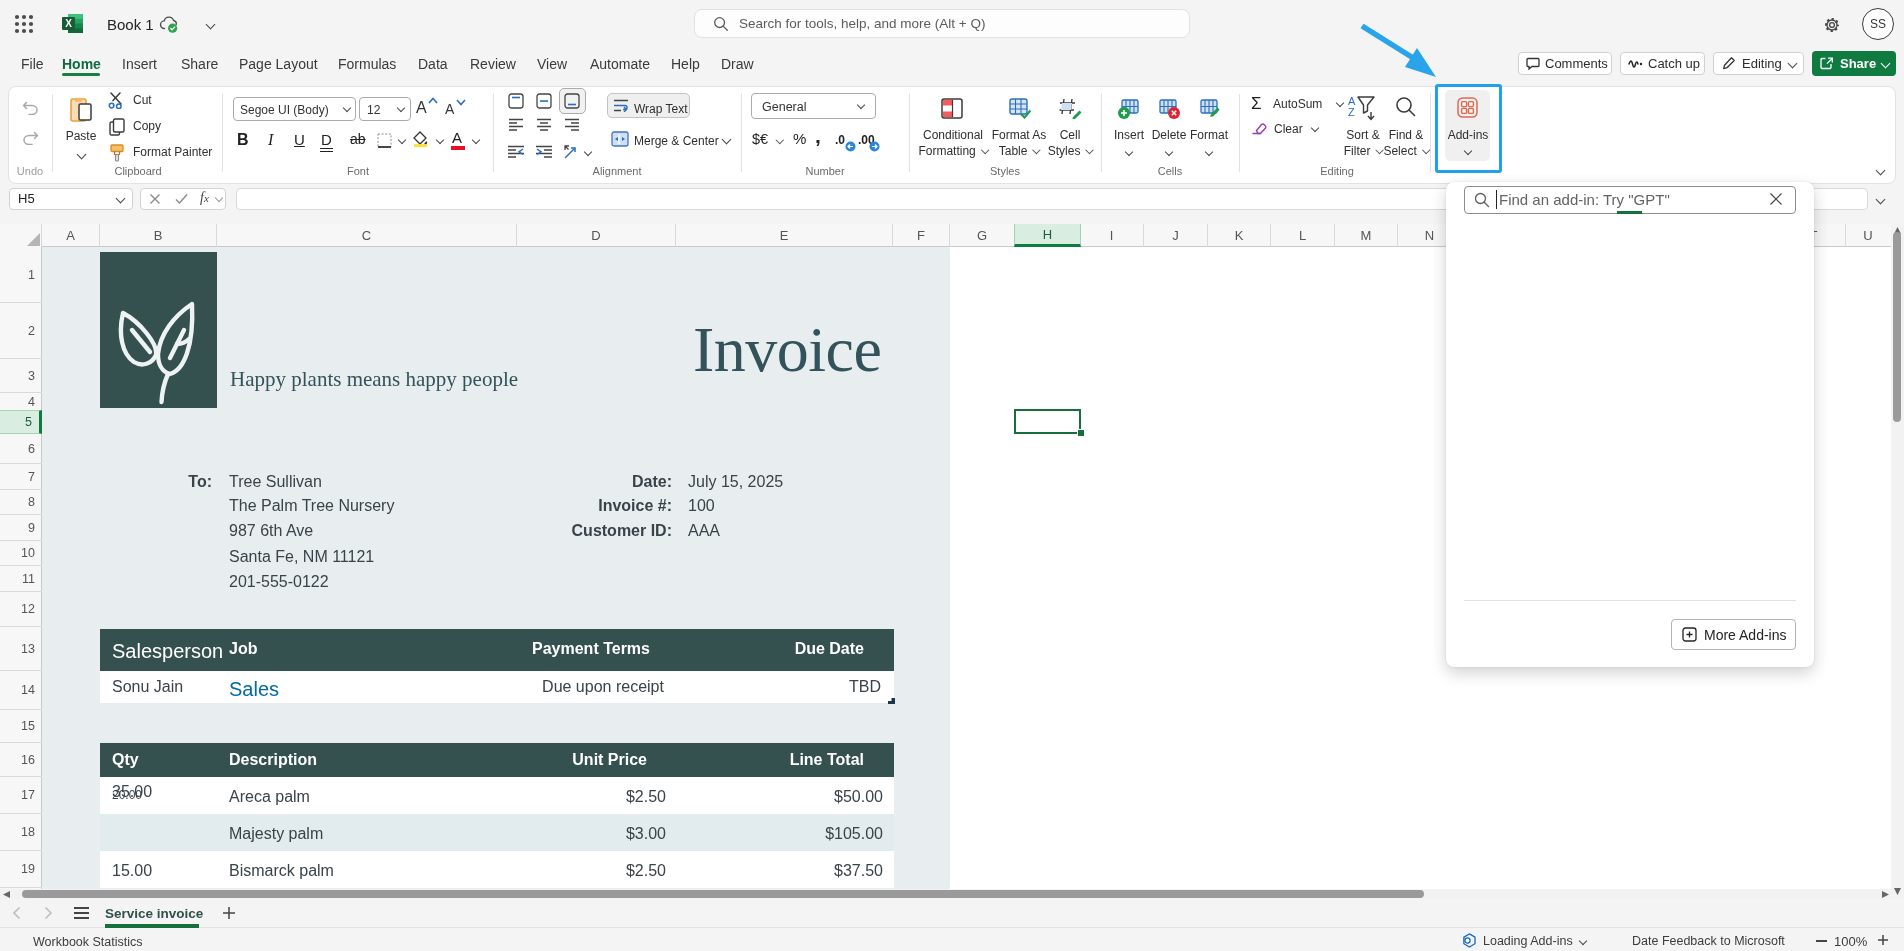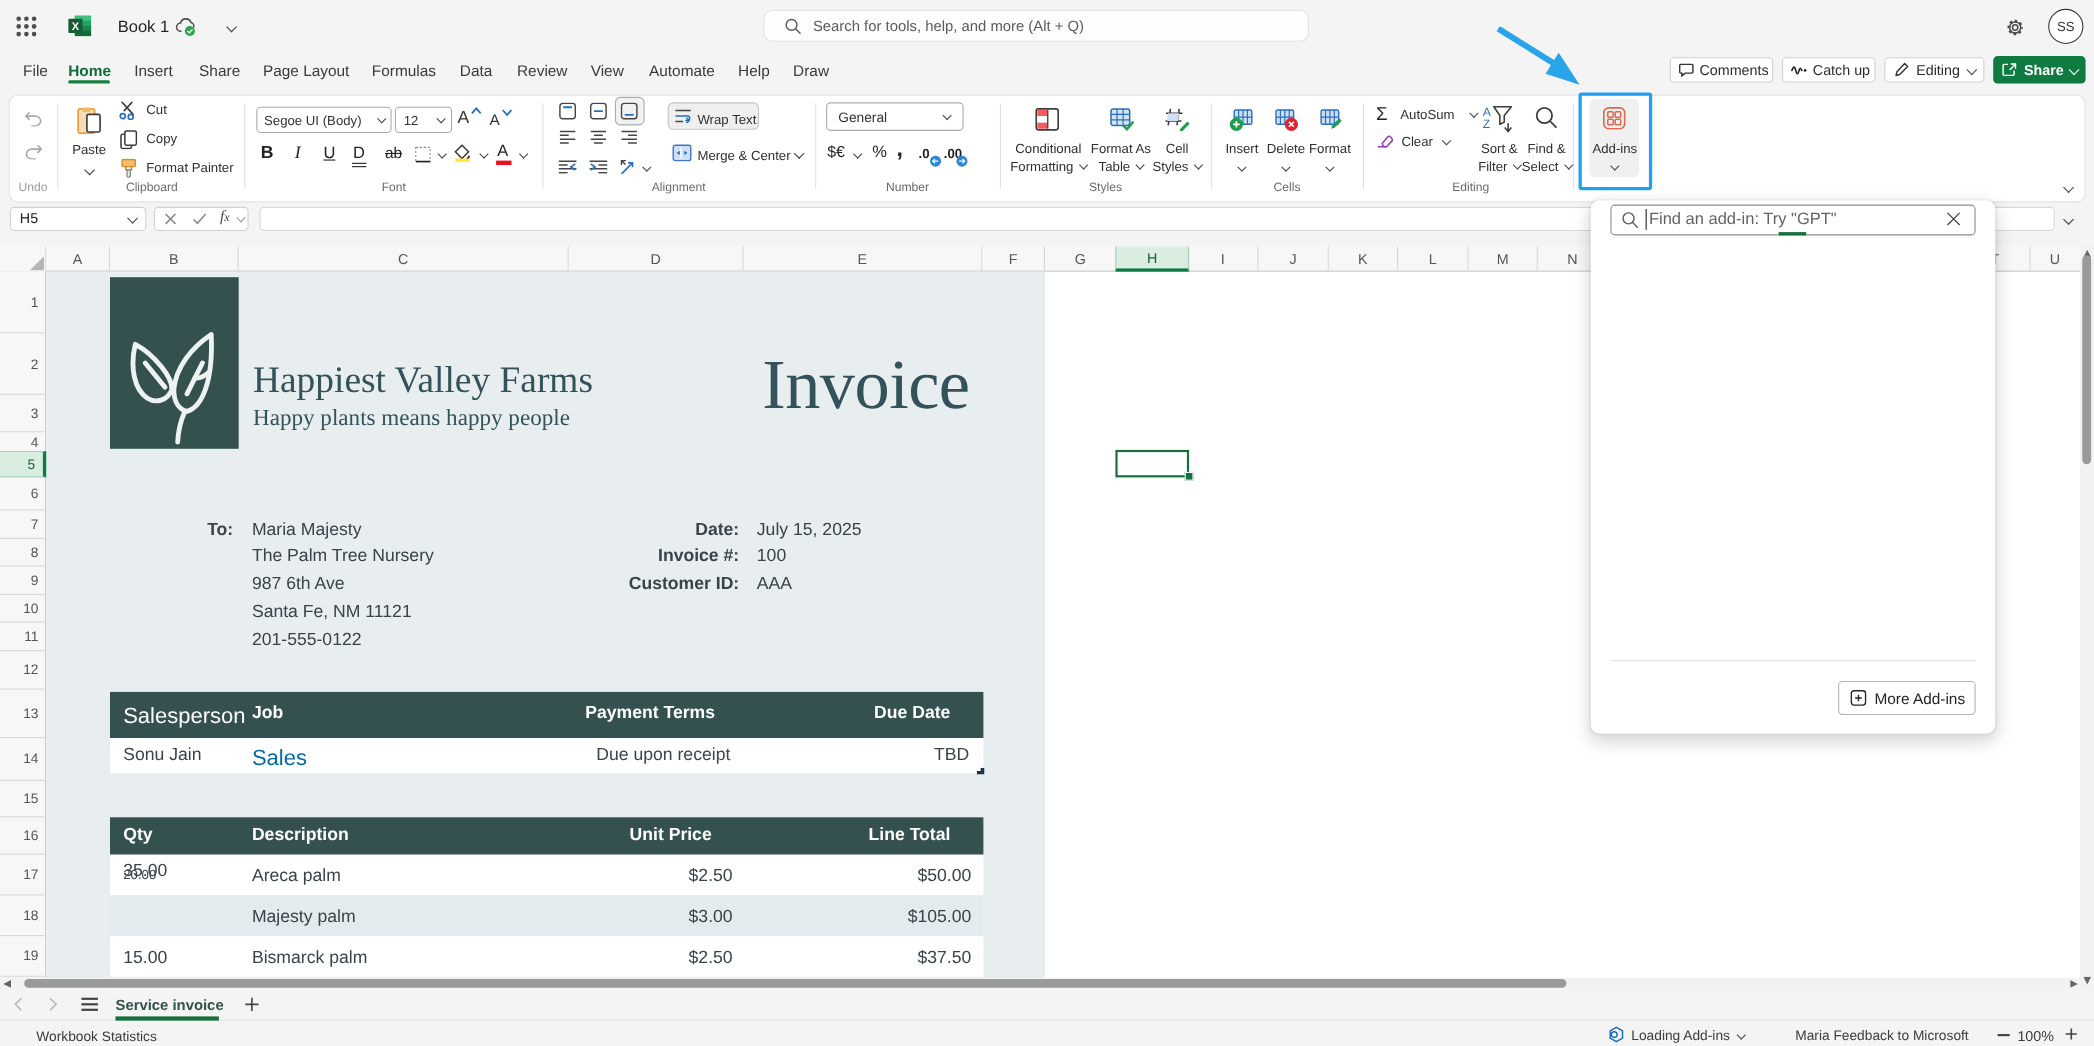--- a/index.html
+++ b/index.html
@@ -423,26 +423,25 @@
 <svg class="a" style="left:118px;top:296px" width="82" height="110" viewBox="0 0 82 110">
 <g fill="none" stroke="#edf2f2" stroke-width="4.4" stroke-linecap="round" stroke-linejoin="round">
 <path d="M5 17 C 0 38, 4 58, 16 66 C 24 71, 34 68, 38 59 C 40 48, 22 26, 5 17 Z"></path>
 <path d="M14 34 L32 56"></path>
 <path d="M74 8 C 56 20, 42 38, 40 58 C 40 68, 44 76, 52 78 C 66 74, 76 50, 74 8 Z"></path>
 <path d="M52 62 L66 34"></path>
 <path d="M59 48 C 64 48, 68 46, 71 43"></path>
 <path d="M50 78 C 46 87, 44 95, 43.5 106"></path>
 </g>
     </svg>
-<div class="t" style="left:230px;top:327px;font-family:'Liberation Serif',serif;font-size:34px;color:#33525a">Happiest Valley Farms</div>
 <div class="t" style="left:230px;top:367px;font-family:'Liberation Serif',serif;font-size:21px;color:#33525a">Happy plants means happy people</div>
 <div class="t" style="left:693px;top:313px;font-family:Liberation Serif, serif;font-size:64px;letter-spacing:-0.5px;color:#33525a">Invoice</div>
 
 <div class="t r" style="left:212px;top:473px;font-size:16px;font-weight:bold;color:#394349">To:</div>
-<div class="t" style="left:229px;top:473px;font-size:16px;color:#394349">Maria Majesty</div>
+<div class="t" style="left:229px;top:473px;font-size:16px;color:#394349">Tree Sullivan</div>
 <div class="t" style="left:229px;top:497px;font-size:16px;color:#394349">The Palm Tree Nursery</div>
 <div class="t" style="left:229px;top:522px;font-size:16px;color:#394349">987 6th Ave</div>
 <div class="t" style="left:229px;top:548px;font-size:16px;color:#394349">Santa Fe, NM 11121</div>
 <div class="t" style="left:229px;top:573px;font-size:16px;color:#394349">201-555-0122</div>
 <div class="t r" style="left:672px;top:473px;font-size:16px;font-weight:bold;color:#394349">Date:</div>
 <div class="t" style="left:688px;top:473px;font-size:16px;color:#394349">July 15, 2025</div>
 <div class="t r" style="left:672px;top:497px;font-size:16px;font-weight:bold;color:#394349">Invoice #:</div>
 <div class="t" style="left:688px;top:497px;font-size:16px;color:#394349">100</div>
 <div class="t r" style="left:672px;top:522px;font-size:16px;font-weight:bold;color:#394349">Customer ID:</div>
 <div class="t" style="left:688px;top:522px;font-size:16px;color:#394349">AAA</div>
@@ -539,19 +538,19 @@
     </svg>
 
 <div class="a" style="left:0;top:928px;width:1904px;height:23px;background:#f4f4f4"></div>
 <div class="t" style="left:33px;top:935px;font-size:12.5px;color:#3c3c3c">Workbook Statistics</div>
 <svg class="a" style="left:1462px;top:933px" width="16" height="15" viewBox="0 0 16 15">
       <path d="M8 1 L14 4.5 V11.5 L8 15 L2 11.5 V4.5 z" fill="none" stroke="#1569bf" stroke-width="1.4" transform="scale(0.93)"></path>
       <circle cx="5.5" cy="7.5" r="2.6" fill="#fff" stroke="#1569bf" stroke-width="1.3"></circle>
     </svg>
 <div class="t" style="left:1483px;top:934px;font-size:12.5px;color:#3c3c3c">Loading Add-ins</div>
 <div class="cv" style="left:1580px;top:938px;width:5px;height:5px"></div>
-<div class="t" style="left:1632px;top:934px;font-size:12.5px;color:#3c3c3c">Maria Feedback to Microsoft</div>
+<div class="t" style="left:1632px;top:934px;font-size:12.5px;color:#3c3c3c">Date Feedback to Microsoft</div>
 <div class="a" style="left:1816px;top:940px;width:11px;height:1.6px;background:#444"></div>
 <div class="t" style="left:1834px;top:934px;font-size:13px;color:#3c3c3c">100%</div>
 <svg class="a" style="left:1877px;top:934px" width="12" height="12" viewBox="0 0 12 12">
       <path d="M6 1 V11 M1 6 H11" stroke="#444" stroke-width="1.5"></path>
     </svg>
 
 </div>
 </body></html>

